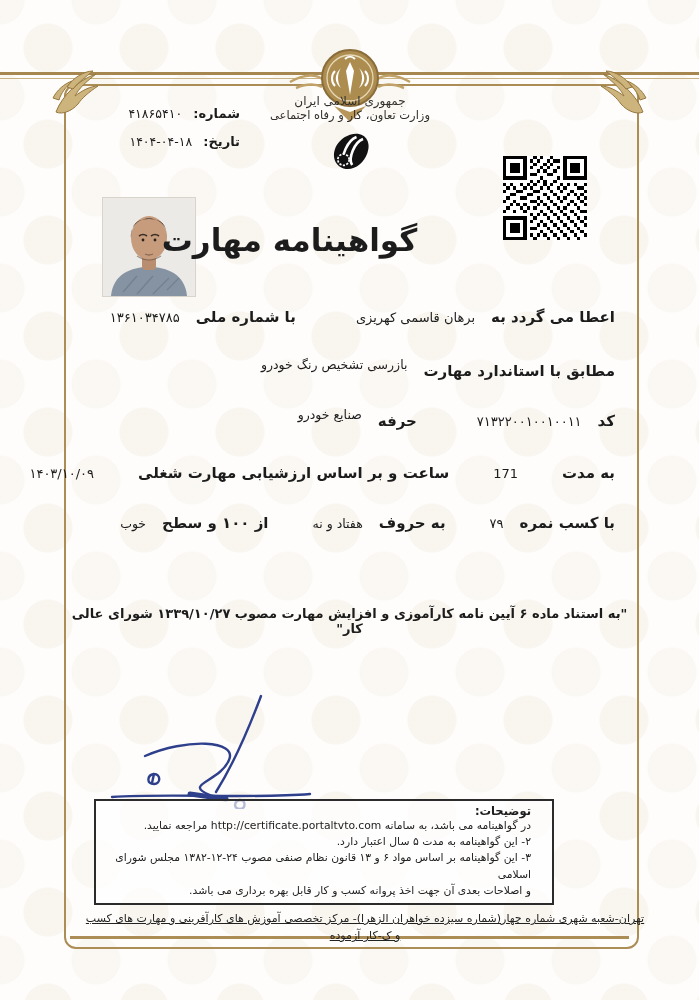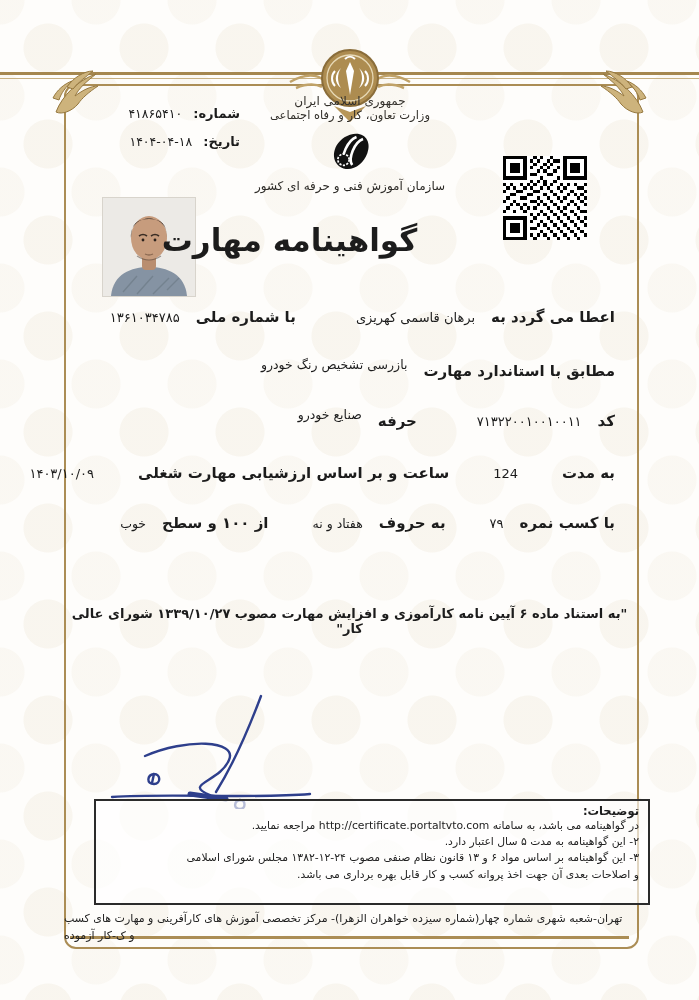--- a/index.html
+++ b/index.html
@@ -53,28 +53,28 @@
   .l1{top:308px;} .l2{top:362px;} .l3{top:412px;} .l4{top:464px;} .l5{top:514px;}
 
   .legal-note{position:absolute;left:64px;top:606px;width:571px;text-align:center;
     direction:rtl;font-weight:bold;font-size:13px;}
 
   .sign-block{position:absolute;left:92px;top:682px;width:336px;text-align:center;direction:rtl;}
   .sign-title{font-weight:bold;font-size:15px;}
   .sign-name{font-size:13px;margin-top:9px;}
   .sign-svg{position:absolute;left:98px;top:694px;}
 
-  .notes-box{position:absolute;left:94px;top:799px;width:556px;height:106px;box-sizing:border-box;
+  .notes-box{position:absolute;left:94px;top:799px;width:460px;height:106px;box-sizing:border-box;
     border:2px solid #2b2b2b;background:rgba(255,255,255,0.65);
-    padding:3px 9px 4px 9px;direction:rtl;overflow:hidden;}
+    padding:3px 21px 4px 9px;direction:rtl;overflow:hidden;}
   .notes-heading{font-weight:bold;font-size:11.5px;}
   .notes-line{font-size:10.8px;line-height:1.5;color:#222;}
 
-  .footer-address{position:absolute;left:64px;top:910px;width:562px;direction:rtl;
-    text-align:left;font-size:11px;line-height:1.55;color:#222;}
+  .footer-address{position:absolute;left:84px;top:910px;width:562px;direction:rtl;
+    text-align:center;font-size:11px;line-height:1.55;color:#222;text-decoration:underline;}
 </style>
 </head>
 <body>
 
 <div class="page">
 
   <svg width="0" height="0" style="position:absolute" aria-hidden="true">
     <defs>
       <g id="flourish" fill="#cdb37c" stroke="#96783f" stroke-width="1">
         <path d="M8 46 C14 30 30 14 48 8 C38 16 31 22 27 30 C35 24 43 20 50 20 C41 26 34 32 30 38 C24 45 14 49 8 46 Z"></path>
@@ -134,21 +134,20 @@
     <div class="org-line1">جمهوری اسلامی ایران</div>
     <div class="org-line2">وزارت تعاون، کار و رفاه اجتماعی</div>
     <div class="org-logo">
       <svg width="52" height="52" viewBox="0 0 48 48">
         <path d="M14 38 C5 31 9 14 24 9 C38 5 44 16 40 26 C36 37 24 45 14 38 Z" fill="#121212"></path>
         <path d="M19 35 C15 29 22 14 30 11" stroke="#fff" stroke-width="2.4" fill="none"></path>
         <path d="M26 37 C22 31 28 16 36 13" stroke="#fff" stroke-width="2.4" fill="none"></path>
         <circle cx="18" cy="32" r="5.2" fill="#121212" stroke="#ffffff" stroke-width="1.6" stroke-dasharray="2 1.3"></circle>
       </svg>
     </div>
-    <div class="org-line3">سازمان آموزش فنی و حرفه ای کشور</div>
   </div>
 
   <div class="qr">
     <svg width="84" height="84" viewBox="0 0 25 25" shape-rendering="crispEdges">
       <rect width="25" height="25" fill="#fff"></rect>
       <g fill="#000">
         <rect x="0" y="0" width="7" height="7"></rect>
           <rect x="1" y="1" width="5" height="5" fill="#fff"></rect>
           <rect x="2" y="2" width="3" height="3"></rect>
         <rect x="18" y="0" width="7" height="7"></rect>
@@ -194,21 +193,21 @@
 
   <div class="line l3">
     <span class="b">کد</span>
     <span class="code-digits">۷۱۳۲۲۰۰۱۰۰۱۰۰۱۱</span>
     <span class="b gxl">حرفه</span>
     <span class="v-small raised">صنایع خودرو</span>
   </div>
 
   <div class="line l4">
     <span class="b">به مدت</span>
-    <span class="v gx">124</span>
+    <span class="v gx">171</span>
     <span class="b gx">ساعت و بر اساس ارزشیابی مهارت شغلی</span>
     <span class="v gx">۱۴۰۳/۱۰/۰۹</span>
   </div>
 
   <div class="line l5">
     <span class="b">با کسب نمره</span>
     <span class="v">۷۹</span>
     <span class="b gx">به حروف</span>
     <span class="v-small">هفتاد و نه</span>
     <span class="b gx">از ۱۰۰ و سطح</span>

